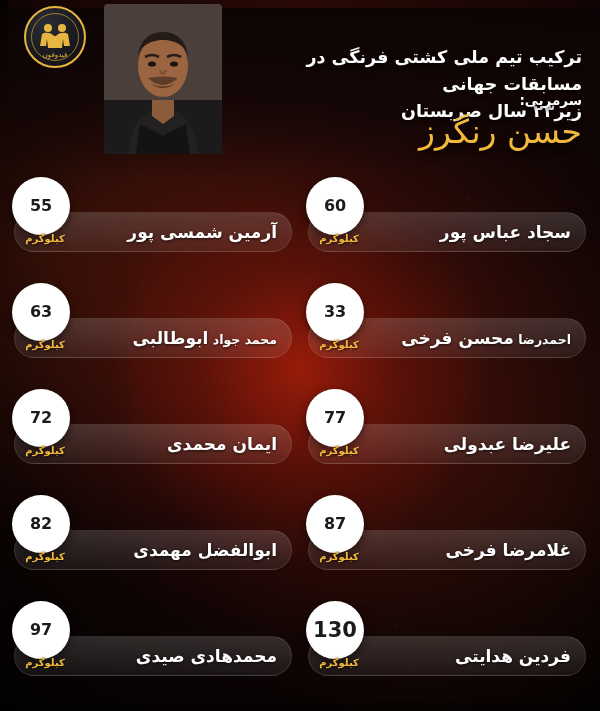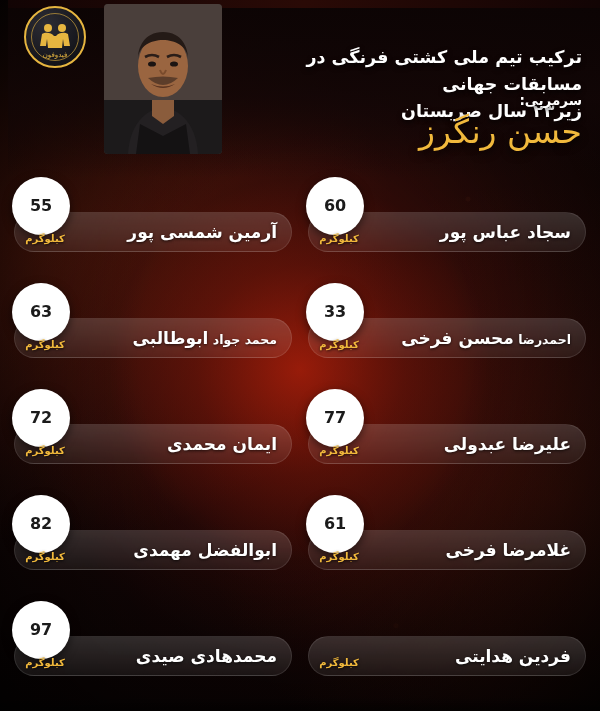--- a/index.html
+++ b/index.html
@@ -332,39 +332,42 @@
       <div class="unit">کیلوگرم</div>
     </div>
   </div>
 
   <div class="row">
     <div class="cell">
       <div class="pill">
         <span class="wrestler-name"><span class="prefix"></span><span>غلامرضا فرخی</span></span>
       </div>
       <div class="weight-circle">
-        <span class="weight-num">61</span>
+        <span class="weight-num">87</span>
       </div>
       <div class="unit">کیلوگرم</div>
     </div>
     <div class="cell">
       <div class="pill">
         <span class="wrestler-name"><span class="prefix"></span><span>ابوالفضل مهمدی</span></span>
       </div>
       <div class="weight-circle">
         <span class="weight-num">82</span>
       </div>
       <div class="unit">کیلوگرم</div>
     </div>
   </div>
 
   <div class="row">
     <div class="cell">
       <div class="pill">
         <span class="wrestler-name"><span class="prefix"></span><span>فردین هدایتی</span></span>
+      </div>
+      <div class="weight-circle">
+        <span class="weight-num wide">130</span>
       </div>
       <div class="unit">کیلوگرم</div>
     </div>
     <div class="cell">
       <div class="pill">
         <span class="wrestler-name"><span class="prefix"></span><span>محمدهادی صیدی</span></span>
       </div>
       <div class="weight-circle">
         <span class="weight-num">97</span>
       </div>

